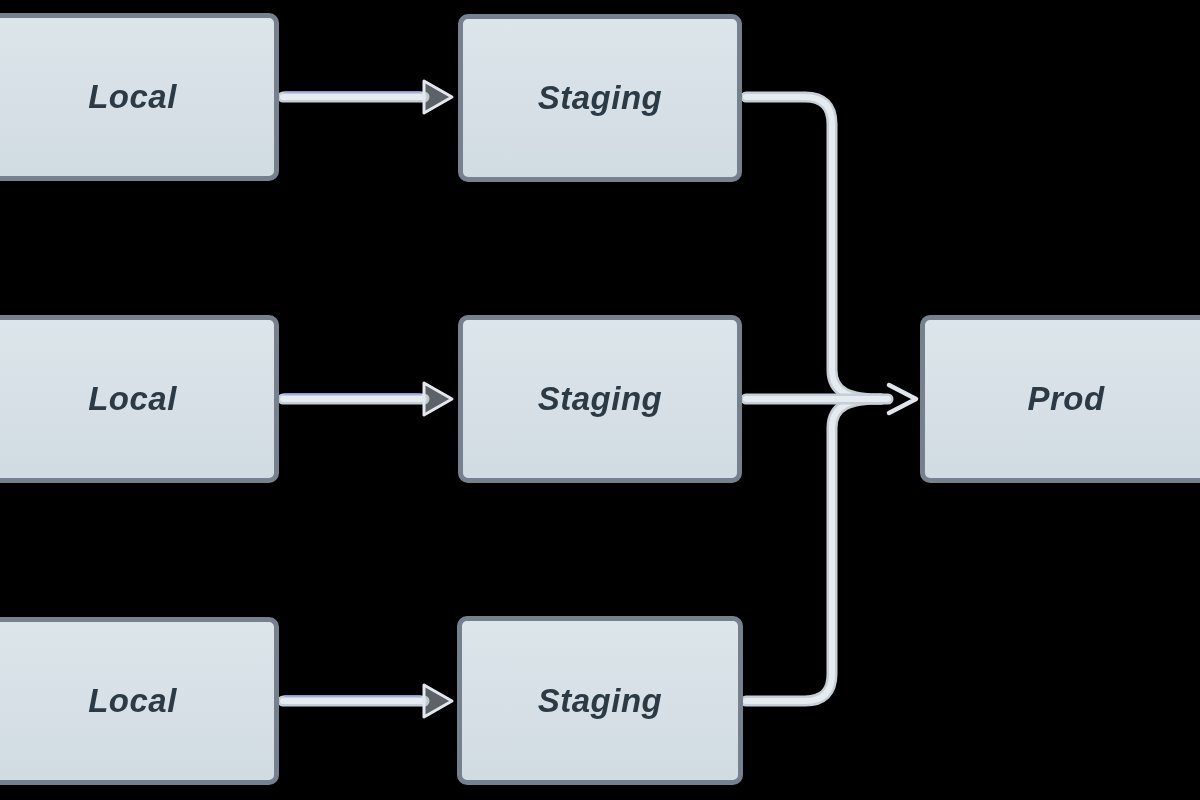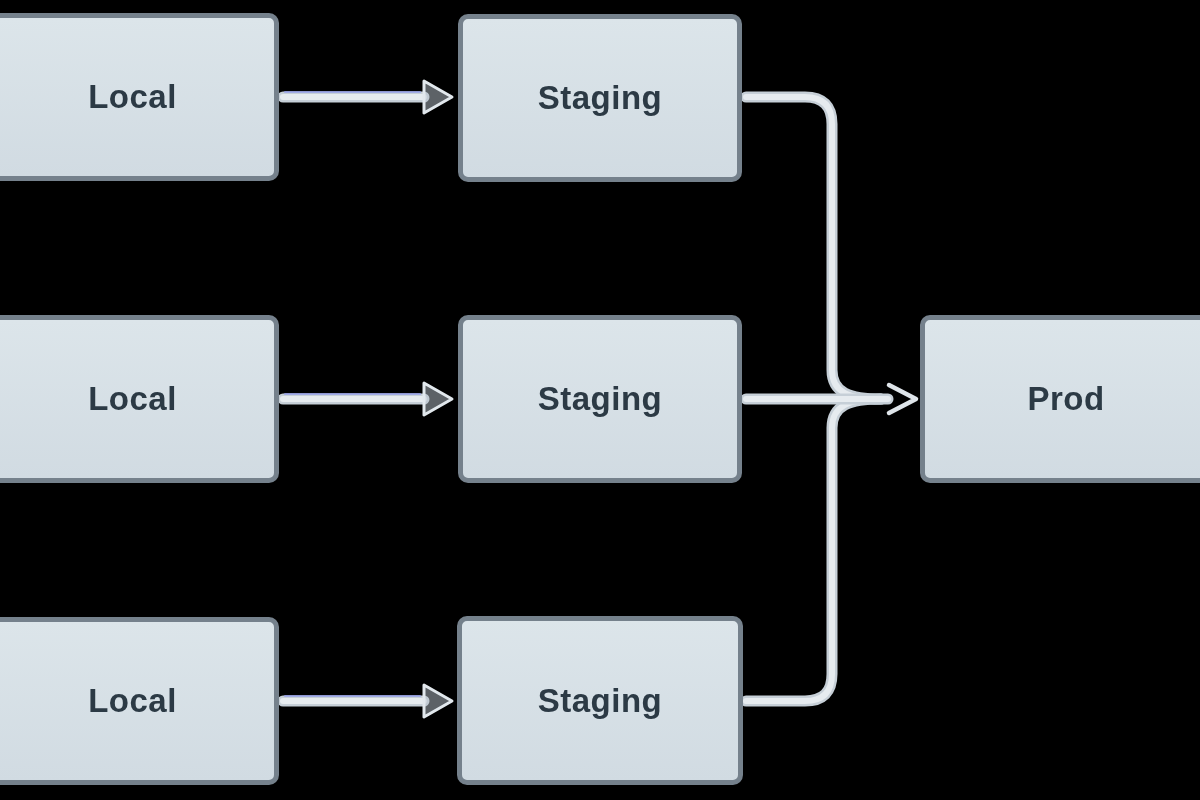--- a/index.html
+++ b/index.html
@@ -10,20 +10,21 @@
     --node-text:#2c3a45;
   }
   *{margin:0;padding:0;box-sizing:border-box;}
   html,body{background:var(--bg);}
   .canvas{
     position:relative;
     width:1200px;height:800px;
     background:var(--bg);
     overflow:hidden;
     font-family:"Liberation Sans", sans-serif;
+    font-style:italic;
   }
   .edges{
     position:absolute;left:0;top:0;width:1200px;height:800px;
     z-index:1;
   }
   .node{
     position:absolute;
     background:linear-gradient(180deg,var(--node-fill-top),var(--node-fill-bot));
     border:5px solid var(--node-border);
     border-radius:10px;

